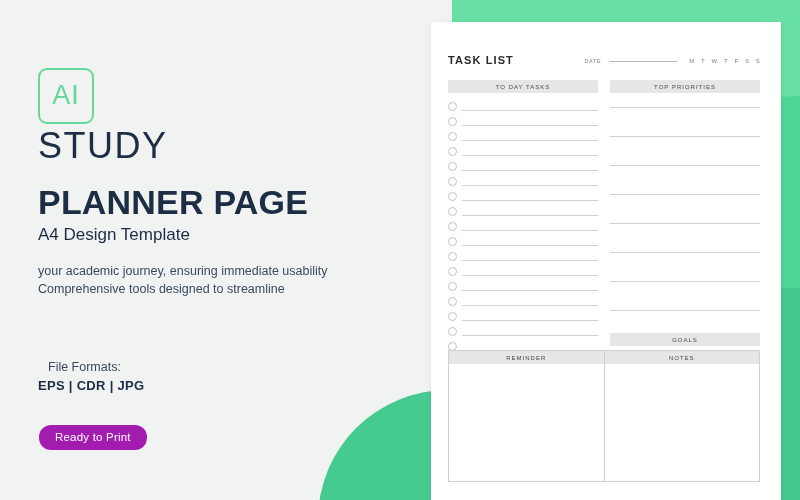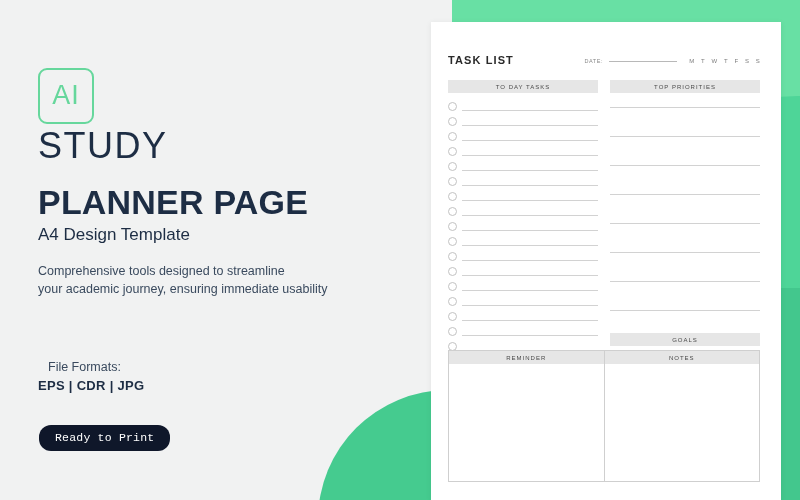--- a/index.html
+++ b/index.html
@@ -146,26 +146,25 @@
     font-size: 13px;
     font-weight: bold;
     color: #1d2d44;
     letter-spacing: 0.3px;
   }
   .ready-badge {
     position: absolute;
     left: 39px;
     top: 425px;
     padding: 6px 16px 7px 16px;
-    background: #0f172a;
+    background: #a21caf;
     color: #ffffff;
     font-size: 11.5px;
     border-radius: 12px;
     letter-spacing: 0.2px;
-    font-family: Liberation Mono, monospace;
   }
 
   
   .planner-page {
     position: absolute;
     left: 431px;
     top: 22px;
     width: 350px;
     height: 478px;
     background: #ffffff;
@@ -335,22 +334,22 @@
 
     <div class="ai-badge">
       <span class="ai-badge-text">AI</span>
     </div>
 
     <div class="title-study">STUDY</div>
     <div class="title-planner">PLANNER PAGE</div>
     <div class="title-sub">A4 Design Template</div>
 
     <div class="desc">
+      <div>your academic journey, ensuring immediate usability</div>
       <div>Comprehensive tools designed to streamline</div>
-      <div>your academic journey, ensuring immediate usability</div>
     </div>
 
 
     <div class="formats-label">File Formats:</div>
     <div class="formats-value">EPS  | CDR  |  JPG</div>
 
     <div class="ready-badge">Ready to Print</div>
   </div>
 
   <div class="planner-page">

